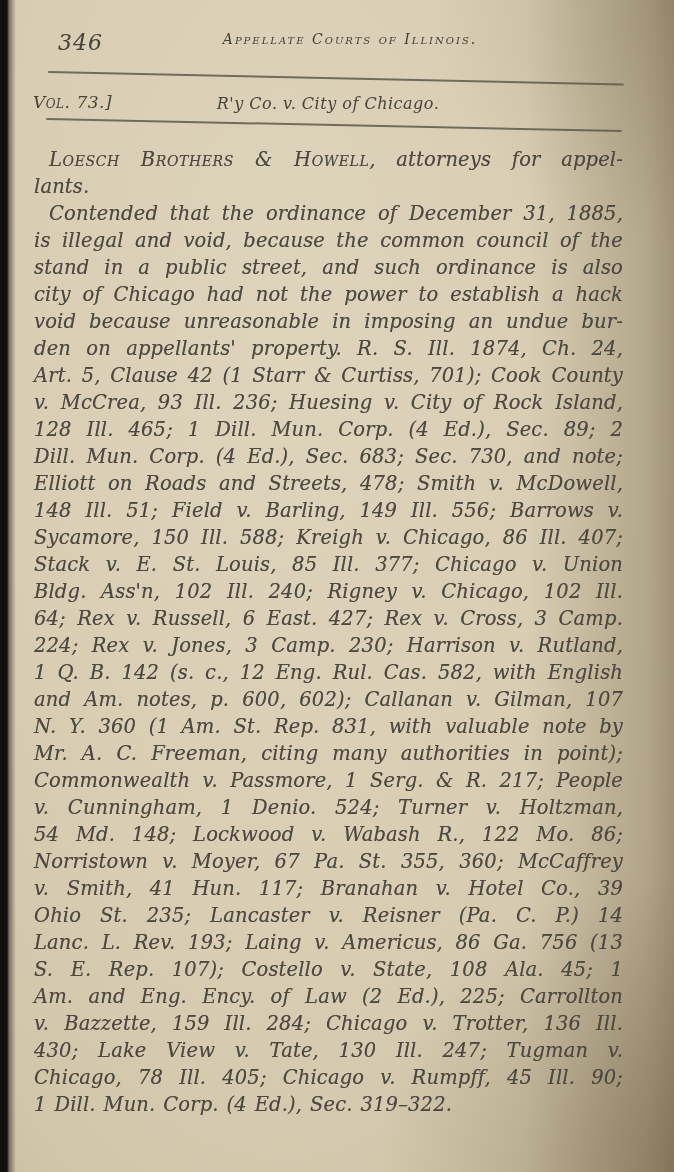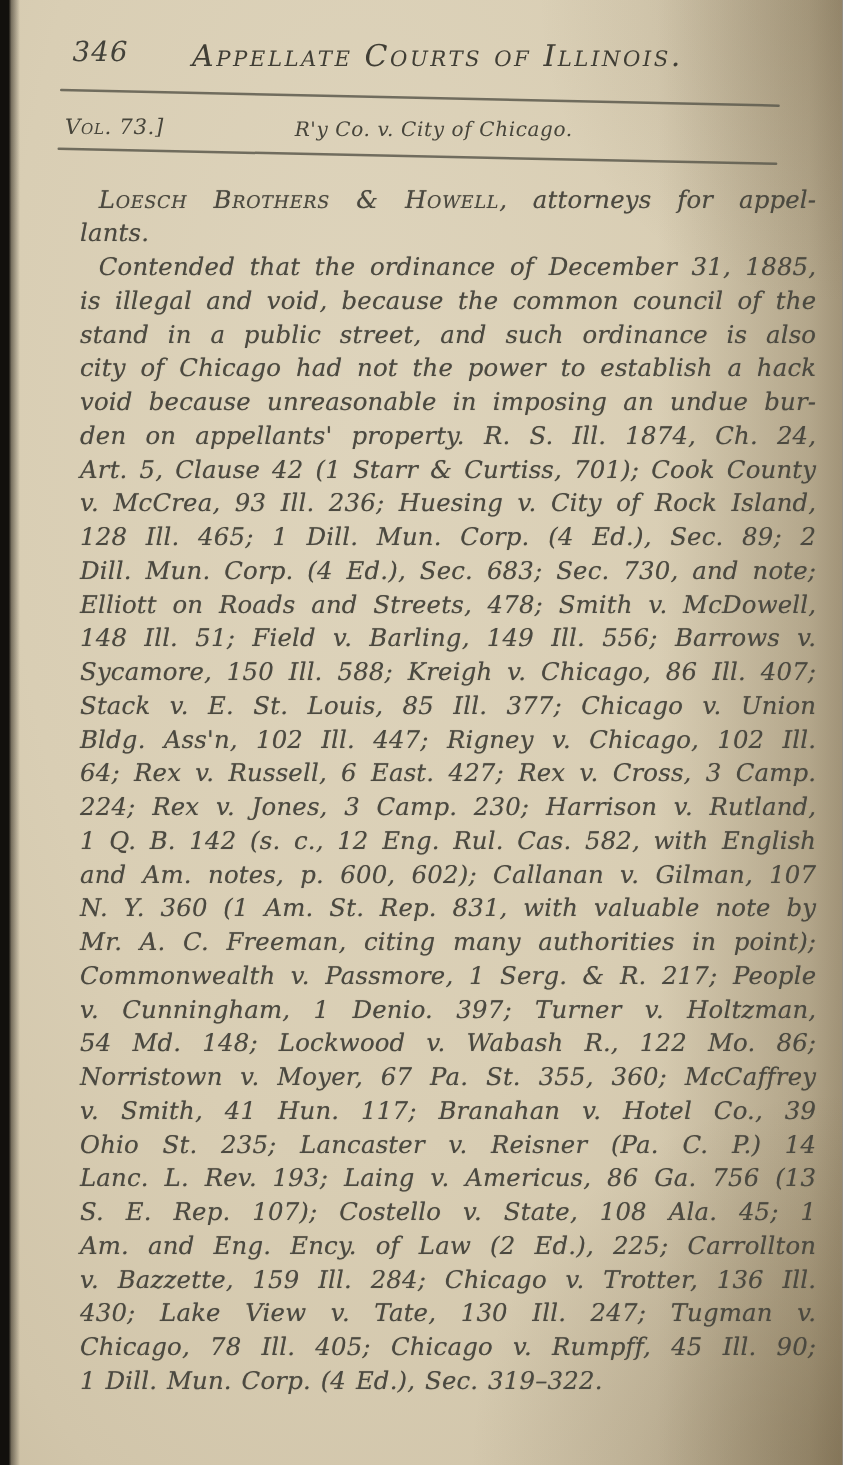--- a/index.html
+++ b/index.html
@@ -20,39 +20,39 @@
     background:linear-gradient(to right,#12100d 0px,#12100d 7px,rgba(40,35,26,0.55) 9px,rgba(40,35,26,0.0) 16px);
   }
   .ink{color:#4a483d;}
   .pagenum{
     position:absolute;left:58px;top:30px;
     font-size:22px;letter-spacing:1px;color:#43423a;
   }
   .runhead{
     position:absolute;left:110px;top:31px;width:480px;
     text-align:center;font-variant:small-caps;
-    font-size:24px;letter-spacing:2px;color:#403e35;
+    font-size:14px;letter-spacing:2px;color:#403e35;
   }
   .rule{
     position:absolute;height:2px;background:#5d5b4d;
     transform-origin:left center;opacity:0.85;border-radius:2px;
   }
   .rule1{left:48px;top:71px;width:576px;transform:rotate(1.25deg);}
   .rule2{left:46px;top:118px;width:576px;transform:rotate(1.2deg);}
-  .volrow{position:absolute;left:52px;top:92px;width:590px;height:22px;}
+  .volrow{position:absolute;left:33px;top:92px;width:590px;height:22px;}
   .vollabel{
     position:absolute;left:0;top:0;
     font-variant:small-caps;font-size:17px;letter-spacing:0.5px;color:#47453b;
   }
   .casecap{
     position:absolute;left:0;top:2px;width:100%;text-align:center;
     font-size:16px;letter-spacing:0.5px;color:#47453b;
   }
   .body-text{
-    position:absolute;left:64px;top:146px;width:589px;
+    position:absolute;left:34px;top:146px;width:589px;
     font-size:19.5px;line-height:27px;color:#4b4940;
     word-spacing:1.5px;letter-spacing:0.15px;
     text-shadow:0 0 0.6px rgba(70,66,54,0.55);
   }
   .line{text-align:justify;white-space:normal;}
   .line.j{text-align-last:justify;}
   .line.in{text-indent:15px;}
   .sc{font-variant:small-caps;letter-spacing:0.6px;}
 </style>
 </head>
@@ -83,29 +83,29 @@
       <div class="line j">void because unreasonable in imposing an undue bur-</div>
       <div class="line j">den on appellants' property.  R. S. Ill. 1874, Ch. 24,</div>
       <div class="line j">Art. 5, Clause 42 (1 Starr &amp; Curtiss, 701); Cook County</div>
       <div class="line j">v. McCrea, 93 Ill. 236; Huesing v. City of Rock Island,</div>
       <div class="line j">128 Ill. 465; 1 Dill. Mun. Corp. (4 Ed.), Sec. 89; 2</div>
       <div class="line j">Dill. Mun. Corp. (4 Ed.), Sec. 683; Sec. 730, and note;</div>
       <div class="line j">Elliott on Roads and Streets, 478; Smith v. McDowell,</div>
       <div class="line j">148 Ill. 51; Field v. Barling, 149 Ill. 556; Barrows v.</div>
       <div class="line j">Sycamore, 150 Ill. 588; Kreigh v. Chicago, 86 Ill. 407;</div>
       <div class="line j">Stack v. E. St. Louis, 85 Ill. 377; Chicago v. Union</div>
-      <div class="line j">Bldg. Ass'n, 102 Ill. 447; Rigney v. Chicago, 102 Ill.</div>
+      <div class="line j">Bldg. Ass'n, 102 Ill. 240; Rigney v. Chicago, 102 Ill.</div>
       <div class="line j">64; Rex v. Russell, 6 East. 427; Rex v. Cross, 3 Camp.</div>
       <div class="line j">224; Rex v. Jones, 3 Camp. 230; Harrison v. Rutland,</div>
       <div class="line j">1 Q. B. 142 (s. c., 12 Eng. Rul. Cas. 582, with English</div>
       <div class="line j">and Am. notes, p. 600, 602); Callanan v. Gilman, 107</div>
       <div class="line j">N. Y. 360 (1 Am. St. Rep. 831, with valuable note by</div>
       <div class="line j">Mr. A. C. Freeman, citing many authorities in point);</div>
       <div class="line j">Commonwealth v. Passmore, 1 Serg. &amp; R. 217; People</div>
-      <div class="line j">v. Cunningham, 1 Denio. 397; Turner v. Holtzman,</div>
+      <div class="line j">v. Cunningham, 1 Denio. 524; Turner v. Holtzman,</div>
       <div class="line j">54 Md. 148; Lockwood v. Wabash R., 122 Mo. 86;</div>
       <div class="line j">Norristown v. Moyer, 67 Pa. St. 355, 360; McCaffrey</div>
       <div class="line j">v. Smith, 41 Hun. 117; Branahan v. Hotel Co., 39</div>
       <div class="line j">Ohio St. 235; Lancaster v. Reisner (Pa. C. P.) 14</div>
       <div class="line j">Lanc. L. Rev. 193; Laing v. Americus, 86 Ga. 756 (13</div>
       <div class="line j">S. E. Rep. 107); Costello v. State, 108 Ala. 45; 1</div>
       <div class="line j">Am. and Eng. Ency. of Law (2 Ed.), 225; Carrollton</div>
       <div class="line j">v. Bazzette, 159 Ill. 284; Chicago v. Trotter, 136 Ill.</div>
       <div class="line j">430; Lake View v. Tate, 130 Ill. 247; Tugman v.</div>
       <div class="line j">Chicago, 78 Ill. 405; Chicago v. Rumpff, 45 Ill. 90;</div>

